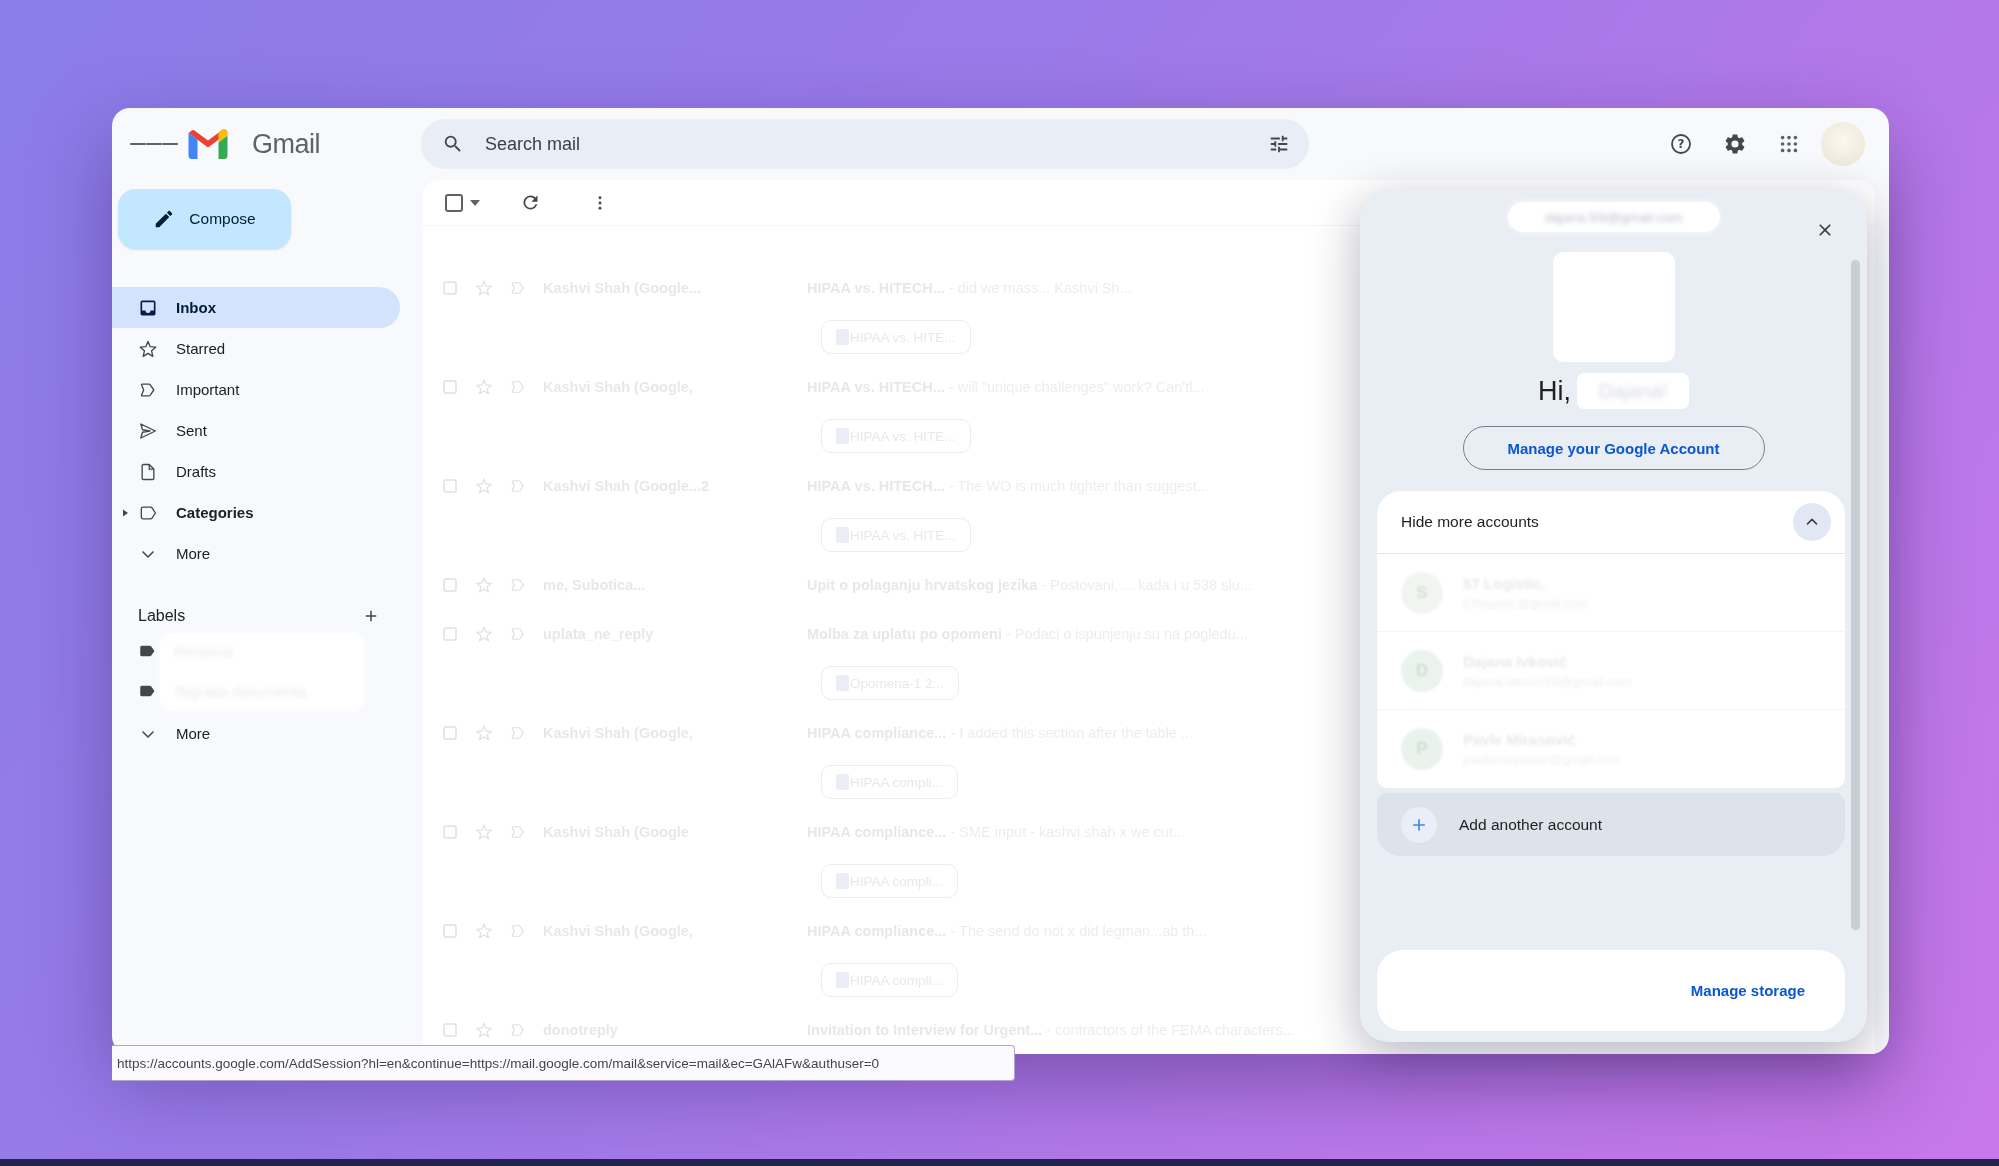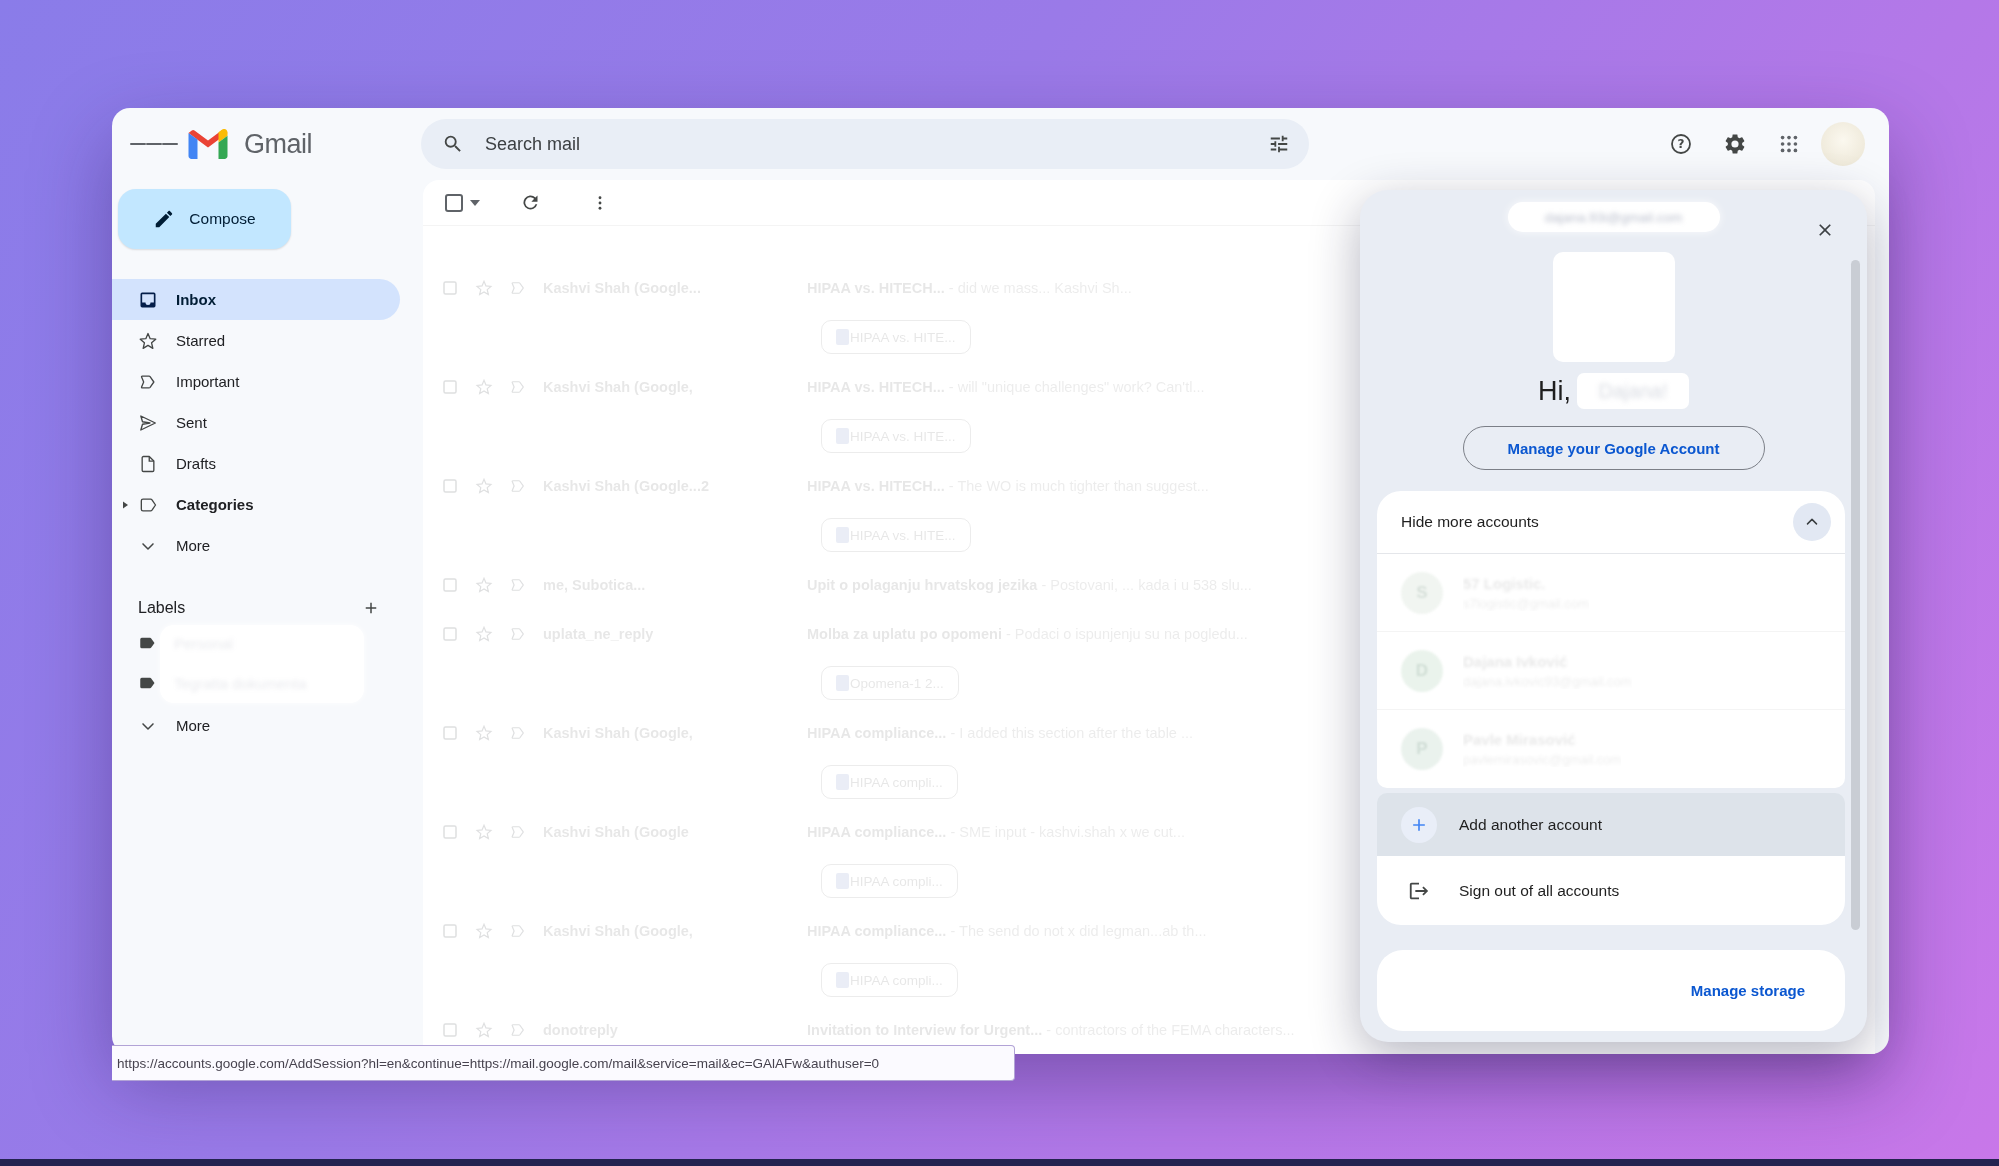--- a/index.html
+++ b/index.html
@@ -12,38 +12,38 @@
   svg { display:block; }
 
   
   .window{ position:absolute; left:112px; top:108px; width:1777px; height:946px;
     background:#f7f9fc; border-radius:18px; box-shadow:0 30px 80px rgba(40,22,88,.38); overflow:hidden; }
 
   
   .hdr{ position:relative; height:72px; display:flex; align-items:center; padding-left:18px; }
   .iconbtn{ width:48px; height:48px; border-radius:50%; display:flex; align-items:center; justify-content:center; cursor:pointer; background:transparent; border:none; }
   .burger span{ display:block; width:19px; height:2px; background:#5f6368; margin:2.5px 0; border-radius:1px; }
-  .logo{ display:flex; align-items:center; gap:16px; margin-left:10px; }
+  .logo{ display:flex; align-items:center; gap:24px; margin-left:10px; }
   .logo .word{ font-size:27px; color:#5f6368; letter-spacing:-.5px; }
   .search{ position:absolute; left:309px; top:11px; width:888px; height:50px; background:#e9eef6;
     border-radius:25px; display:flex; align-items:center; padding:0 8px 0 10px; }
   .search .ph{ font-size:18px; color:#3c4043; margin-left:10px; flex:1; }
   .hdr-right{ position:absolute; right:24px; top:14px; display:flex; align-items:center; gap:10px; }
   .avatar{ width:44px; height:44px; border-radius:50%;
     background:radial-gradient(circle at 50% 42%,#fbf8ef 0%,#efeadb 70%,#e6e0cf 100%); filter:blur(.6px); }
 
   
   .wbody{ display:flex; height:874px; }
 
   
   .sidebar{ width:311px; position:relative; padding-top:9px; flex:none; }
   .compose{ margin-left:6px; width:173px; height:60px; background:#c2e7ff; border-radius:18px;
     display:flex; align-items:center; justify-content:center; gap:14px; font-size:15.5px; font-weight:500;
     color:#001d35; box-shadow:0 1px 2px rgba(0,0,0,.12); cursor:pointer; }
-  .navs{ margin-top:30px; }
+  .navs{ margin-top:38px; }
   .nav-item{ position:relative; height:41px; width:288px; display:flex; align-items:center; gap:18px;
     padding-left:26px; font-size:15px; color:#202124; border-radius:0 21px 21px 0; cursor:pointer; }
   .nav-item.selected{ background:#d3e3fd; font-weight:700; color:#001d35; }
   .nav-item .caret{ position:absolute; left:8px; }
   .nav-item.bold{ font-weight:700; }
   .labels-head{ margin-top:27px; height:30px; display:flex; align-items:center; padding-left:26px; font-size:16px; color:#202124; width:288px; }
   .labels-head .plus{ margin-left:auto; margin-right:20px; cursor:pointer; }
   .label-rows{ position:relative; }
   .redact-box{ position:absolute; left:48px; top:2px; width:204px; height:78px; background:#fff; border-radius:14px; box-shadow:0 0 6px rgba(255,255,255,.9); }
   .label-item{ position:relative; height:40px; display:flex; align-items:center; gap:18px; padding-left:26px; font-size:15px; cursor:pointer; }
@@ -538,28 +538,20 @@
 
   <div class="card2">
     <div class="add-row">
       <span class="plus-circ">
         <svg width="20" height="20" viewBox="0 0 24 24">
             <path fill="#4285f4" d="M11 5h2v6h6v2h-6v6h-2v-6H5v-2h6z"></path>
           </svg>
       </span>
       <span>Add another account</span>
     </div>
-    <div class="signout-row">
-      <span style="width:36px;display:flex;justify-content:center">
-        <svg width="22" height="22" viewBox="0 0 24 24">
-            <path fill="#444746" d="M17 7l-1.41 1.41L18.17 11H8v2h10.17l-2.58 2.58L17 17l5-5zM4 5h8V3H4c-1.1 0-2 .9-2 2v14c0 1.1.9 2 2 2h8v-2H4z"></path>
-          </svg>
-      </span>
-      <span>Sign out of all accounts</span>
-    </div>
   </div>
 
   <div class="storage-card">
     <span class="storage-link">Manage storage</span>
   </div>
 
   <div class="pscroll"></div>
 </div>
 
 <div class="statusbar">

